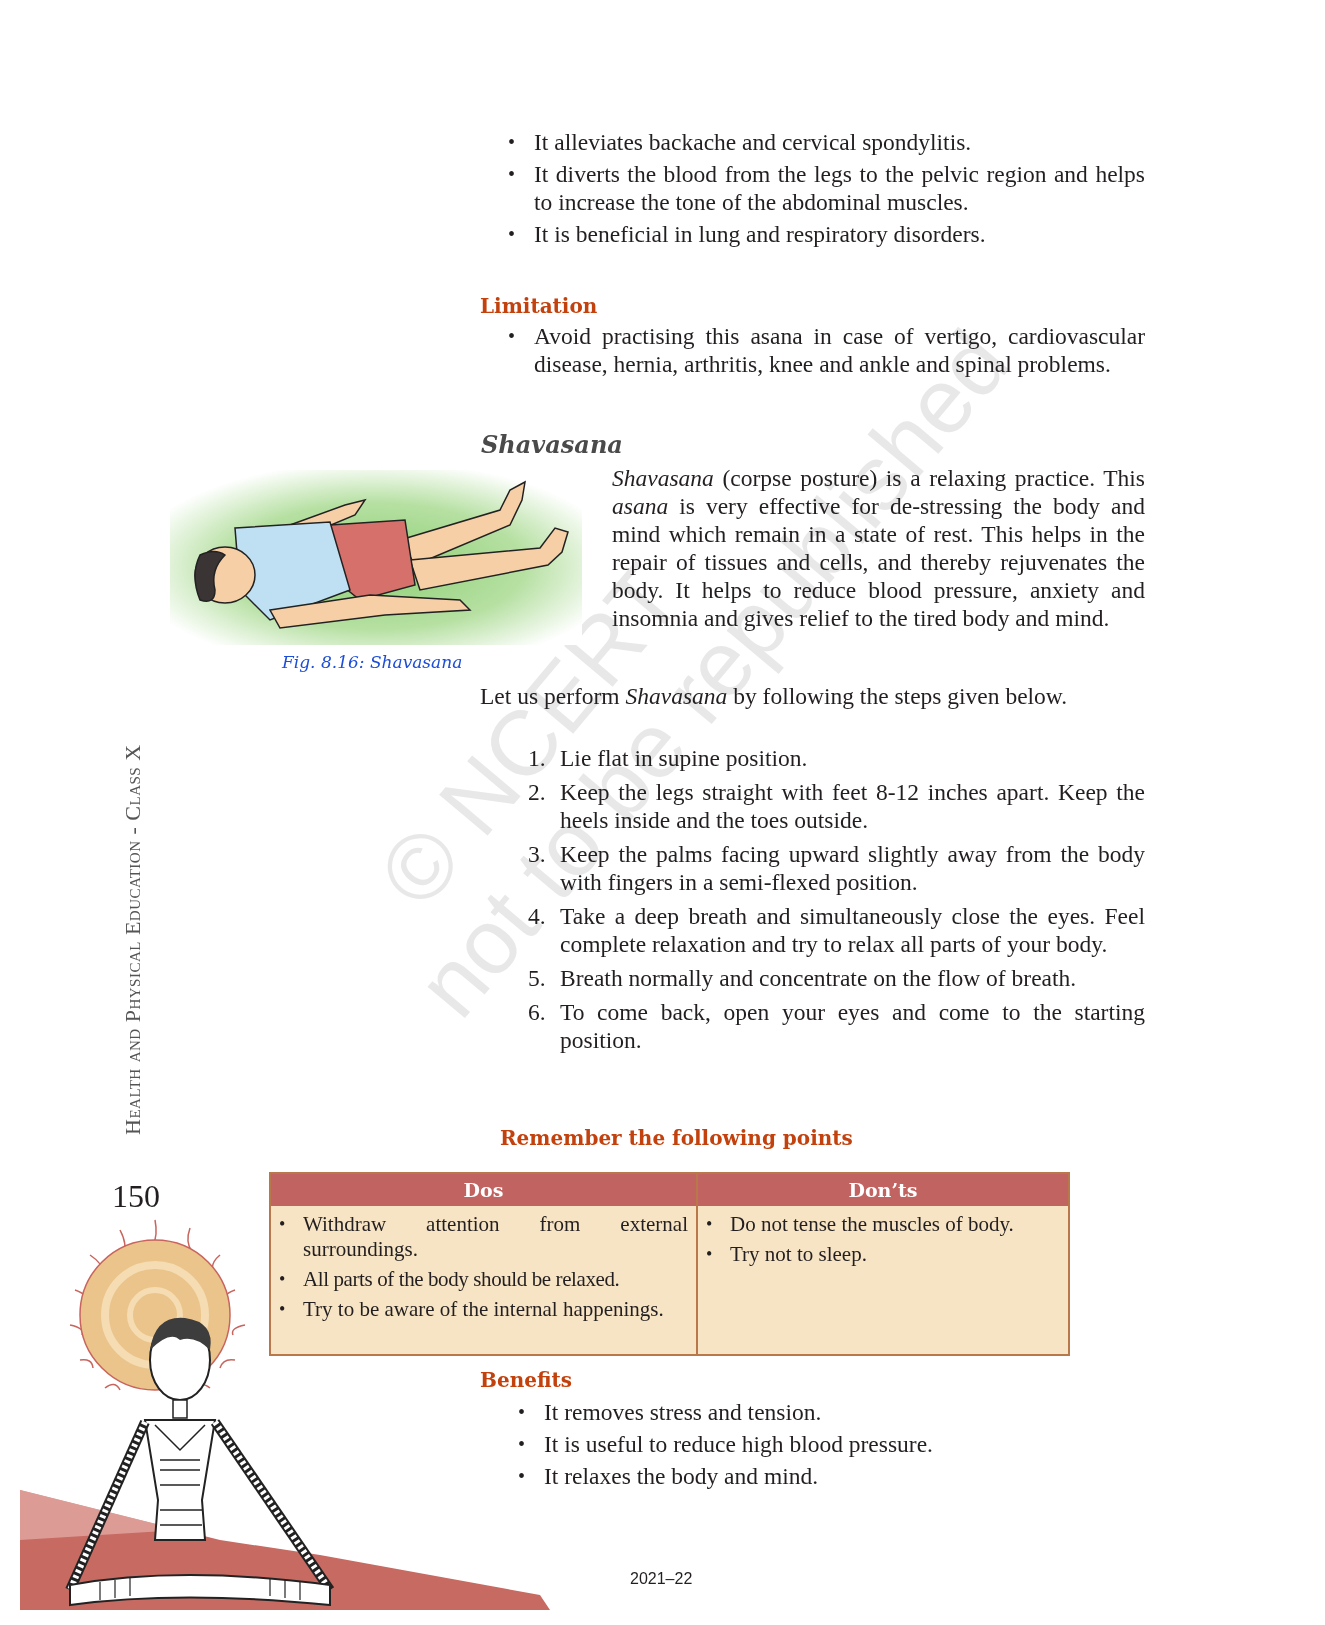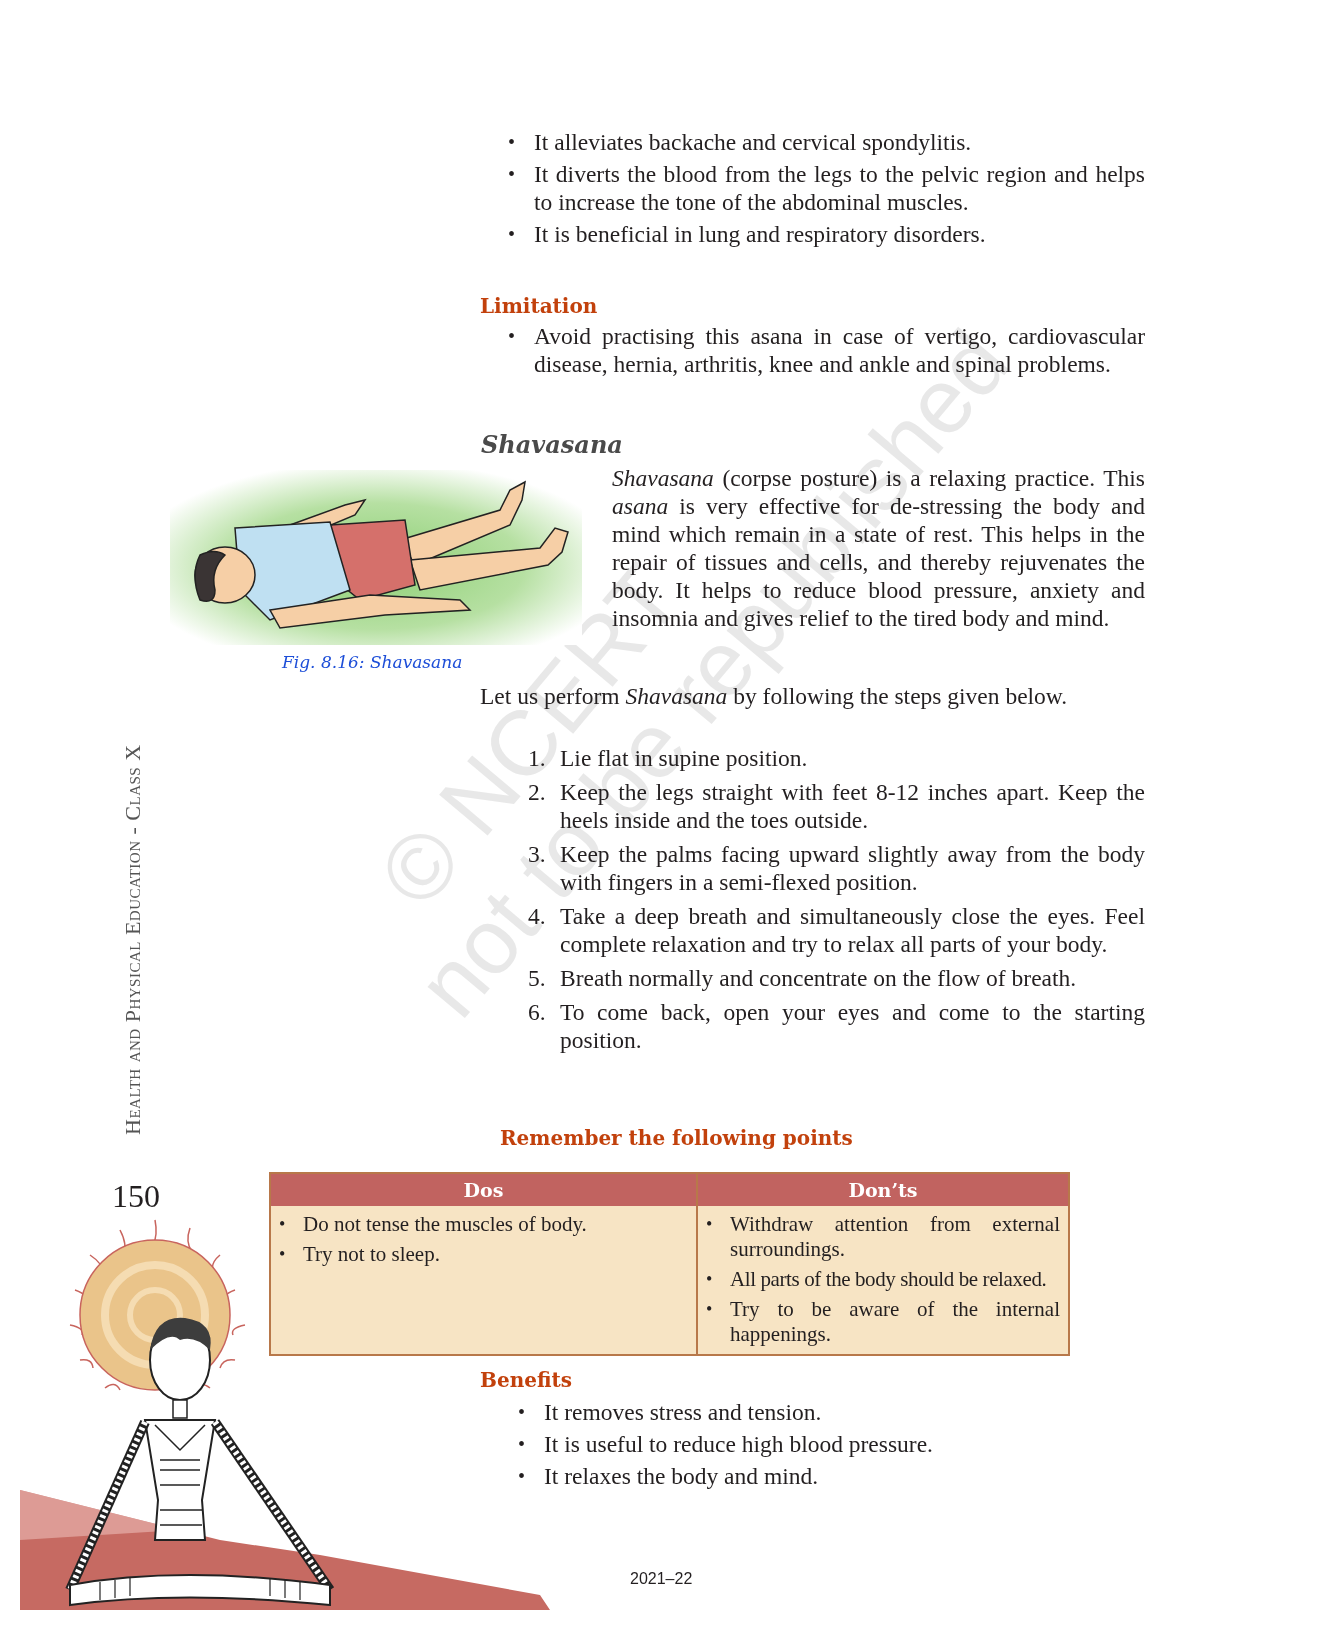--- a/index.html
+++ b/index.html
@@ -107,31 +107,31 @@
 </ol>
 
 <div class="heading-bold abs" style="left:480px; top:1126px;margin-left:20px;">Remember the following points</div>
 
 <div class="dd-table">
   <div class="dd-head">
     <div>Dos</div>
     <div>Don’ts</div>
   </div>
   <div class="dd-body">
-    <div class="dd-col">
-      <ul class="bul">
-        <li>Do not tense the muscles of body.</li>
-        <li>Try not to sleep.</li>
-      </ul>
-    </div>
     <div class="dd-col just">
       <ul class="bul">
         <li>Withdraw attention from external surroundings.</li>
         <li style="letter-spacing:-0.4px;">All parts of the body should be relaxed.</li>
         <li>Try to be aware of the internal happenings.</li>
+      </ul>
+    </div>
+    <div class="dd-col">
+      <ul class="bul">
+        <li>Do not tense the muscles of body.</li>
+        <li>Try not to sleep.</li>
       </ul>
     </div>
   </div>
 </div>
 
 <div class="heading-bold abs" style="left:480px; top:1368px;">Benefits</div>
 <ul class="bul txt abs" style="left:518px; top:1398px; width:620px;">
   <li>It removes stress and tension.</li>
   <li>It is useful to reduce high blood pressure.</li>
   <li>It relaxes the body and mind.</li>

